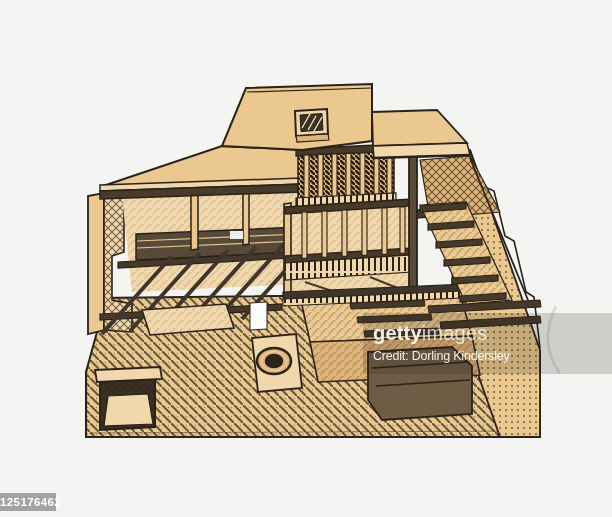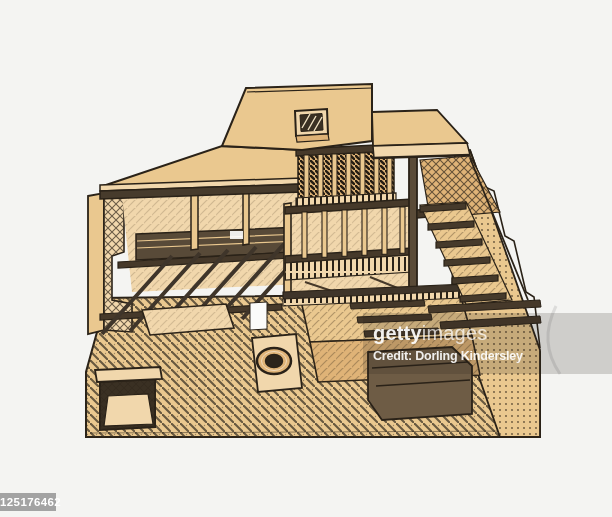--- a/index.html
+++ b/index.html
@@ -26,21 +26,21 @@
     background:var(--watermark-overlay);
     box-sizing:border-box;padding:8px 0 0 10px;
     pointer-events:none;
   }
   .wm-brand{
     font-size:20px;line-height:24px;letter-spacing:0.2px;
     color:rgba(255,255,255,0.72);white-space:nowrap;
   }
   .wm-brand .b{font-weight:700;color:rgba(255,255,255,0.92);}
   .wm-credit{
-    margin-top:4px;font-size:12.5px;line-height:14px;font-weight:700;
+    margin-top:4px;font-size:12.5px;line-height:14px;font-weight:400;
     letter-spacing:-0.2px;color:rgba(255,255,255,0.90);white-space:nowrap;
   }
   .id-badge{
     position:absolute;left:0px;top:493px;width:56px;height:18px;
     background:var(--badge-background);color:var(--badge-text);
     font-size:11.5px;font-weight:700;letter-spacing:0.4px;
     line-height:18px;text-align:center;
   }
 </style>
 </head>

